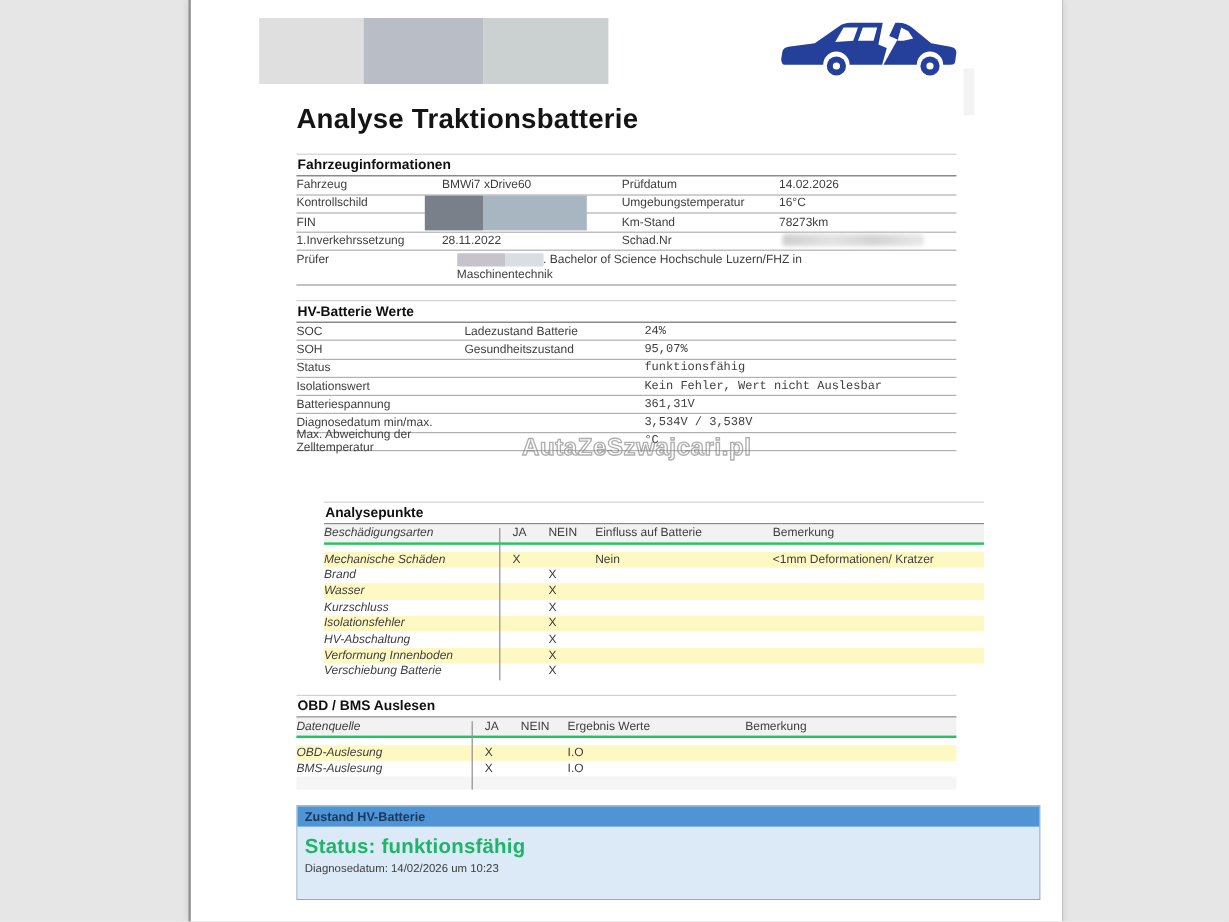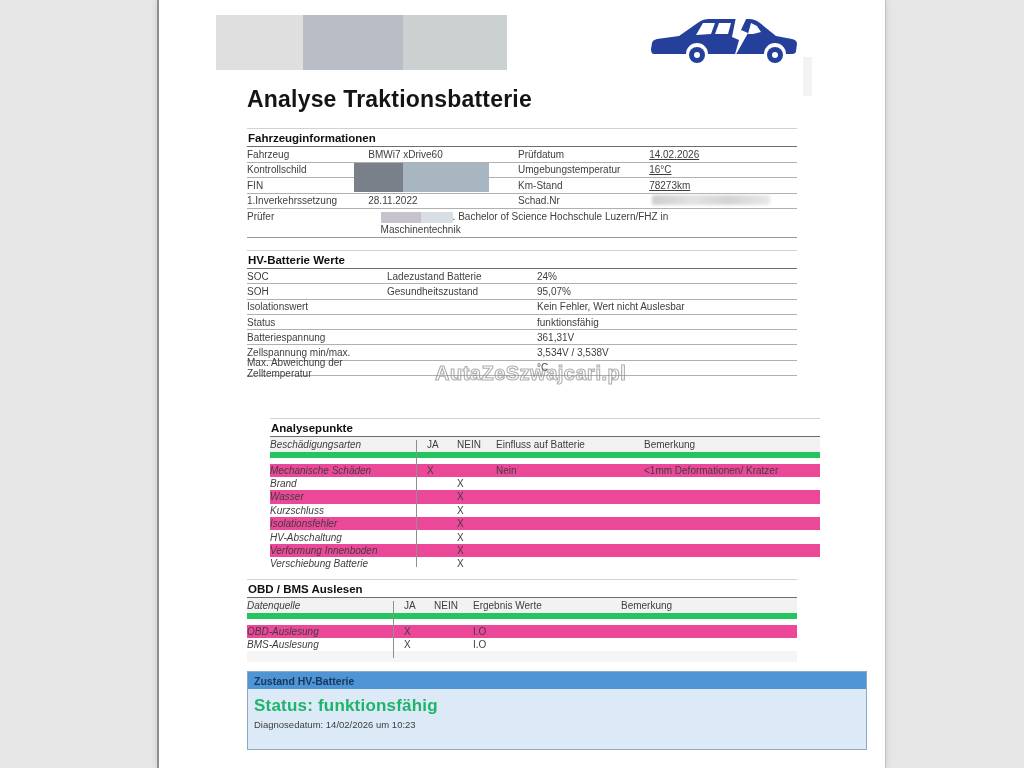--- a/index.html
+++ b/index.html
@@ -17,40 +17,40 @@
   .doc-title{position:absolute;left:88px;top:86px;font-size:23px;font-weight:bold;color:#141414;letter-spacing:.2px;}
   
   .section{position:absolute;left:88px;width:550px;font-size:10px;color:#3e3e3e;}
   .sec-top{border-top:1px solid #d2d2d2;}
   .sec-title{font-size:11.5px;font-weight:bold;color:#0f0f0f;padding:3px 0 2px 1px;border-bottom:1.5px solid #6e6e6e;}
   
   .v-row{display:flex;align-items:center;border-bottom:1px solid #b0b0b0;height:14.5px;}
   .v-row .c1{width:123px;}
   .v-row .c2{width:152px;}
   .v-row .c3{width:133px;}
-  .v-row .c4{width:150px;text-decoration:underline;}
+  .v-row .c4{width:150px;}
   .v-row-last{display:flex;border-bottom:1.5px solid #9a9a9a;min-height:27px;align-items:flex-start;padding-top:1px;}
   .v-row-last .c1{width:137px;line-height:13px;}
   .v-row-last .cw{width:427px;line-height:13px;}
   .red-inline{display:inline-block;width:72px;height:11px;vertical-align:middle;
     background:linear-gradient(to right,#c6c3cd 55%,#d9dee3 55%);border-radius:1px;}
   .red-kf{position:absolute;left:107px;top:34px;width:135px;height:29px;
     background:linear-gradient(to right,#798089 36%,#a7b6c0 36%);z-index:2;}
   .red-schad{position:absolute;left:405px;top:66px;width:118px;height:10px;border-radius:2px;
     background:linear-gradient(to right,#c6c6c6,#dedede 35%,#cccccc 65%,#e4e4e4);filter:blur(1.6px);opacity:.85;}
   
   .hv-row{display:flex;align-items:center;border-bottom:1px solid #b0b0b0;height:14.3px;}
   .hv-row .c1{width:140px;}
   .hv-row .c2{width:150px;}
-  .hv-row .c3{width:260px;}
+  .hv-row .c3{width:260px;font-family:Liberation Mono, monospace;}
   
   .it{font-style:italic;}
-  .hd-row{display:flex;align-items:center;height:14.5px;background:#f2f2f2;border-bottom:6px solid #22c55e;}
+  .hd-row{display:flex;align-items:center;height:14.5px;background:#f2f2f2;border-bottom:2px solid #22c55e;}
   .t-row{display:flex;align-items:center;height:13.4px;}
-  .t-row.shaded{background:#ec4899;}
+  .t-row.shaded{background:#fef9c3;}
   .cname{width:146px;}
   .cja{width:38px;padding-left:11px;box-sizing:border-box;}
   .cnein{width:36px;padding-left:3px;box-sizing:border-box;}
   .cmid{width:152px;padding-left:6px;box-sizing:border-box;}
   .cbem{flex:1;padding-left:2px;box-sizing:border-box;}
   .rows-gap{height:6px;}
   .vline{position:absolute;width:1px;background:#8f8f8f;left:146px;}
   .empty-shaded{height:11px;background:#f5f5f5;}
   
   .status-box{position:absolute;left:88px;top:671px;width:620px;border:1px solid #8fa9c2;box-sizing:border-box;}
@@ -135,36 +135,36 @@
         <div class="c1">SOC</div>
         <div class="c2">Ladezustand Batterie</div>
         <div class="c3">24%</div>
       </div>
       <div class="hv-row">
         <div class="c1">SOH</div>
         <div class="c2">Gesundheitszustand</div>
         <div class="c3">95,07%</div>
       </div>
       <div class="hv-row">
+        <div class="c1">Status</div>
+        <div class="c2"></div>
+        <div class="c3">funktionsfähig</div>
+      </div>
+      <div class="hv-row">
         <div class="c1">Isolationswert</div>
         <div class="c2"></div>
         <div class="c3">Kein Fehler, Wert nicht Auslesbar</div>
       </div>
       <div class="hv-row">
-        <div class="c1">Status</div>
-        <div class="c2"></div>
-        <div class="c3">funktionsfähig</div>
-      </div>
-      <div class="hv-row">
         <div class="c1">Batteriespannung</div>
         <div class="c2"></div>
         <div class="c3">361,31V</div>
       </div>
       <div class="hv-row">
-        <div class="c1">Zellspannung min/max.</div>
+        <div class="c1">Diagnosedatum min/max.</div>
         <div class="c2"></div>
         <div class="c3">3,534V / 3,538V</div>
       </div>
       <div class="hv-row">
         <div class="c1">Max. Abweichung der Zelltemperatur</div>
         <div class="c2"></div>
         <div class="c3">°C</div>
       </div>
     </div>
 

